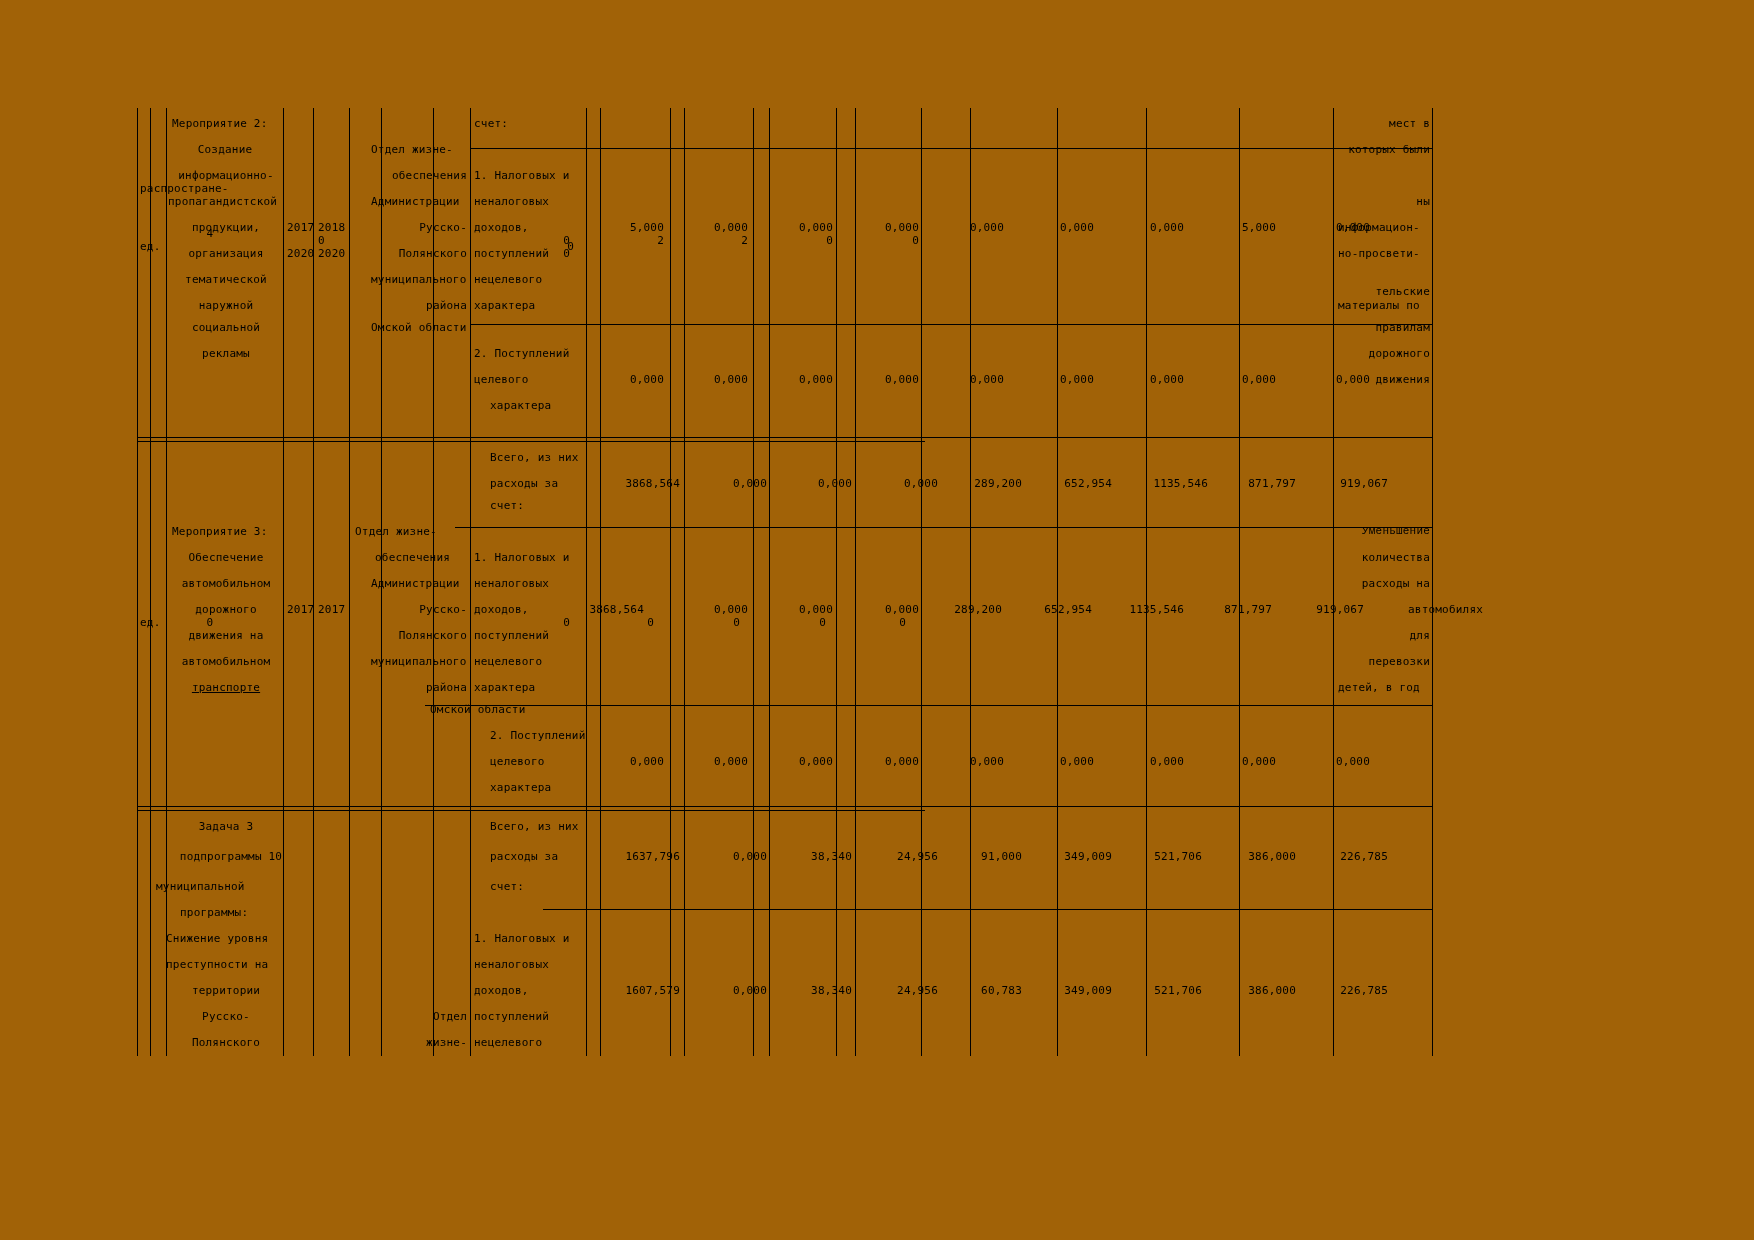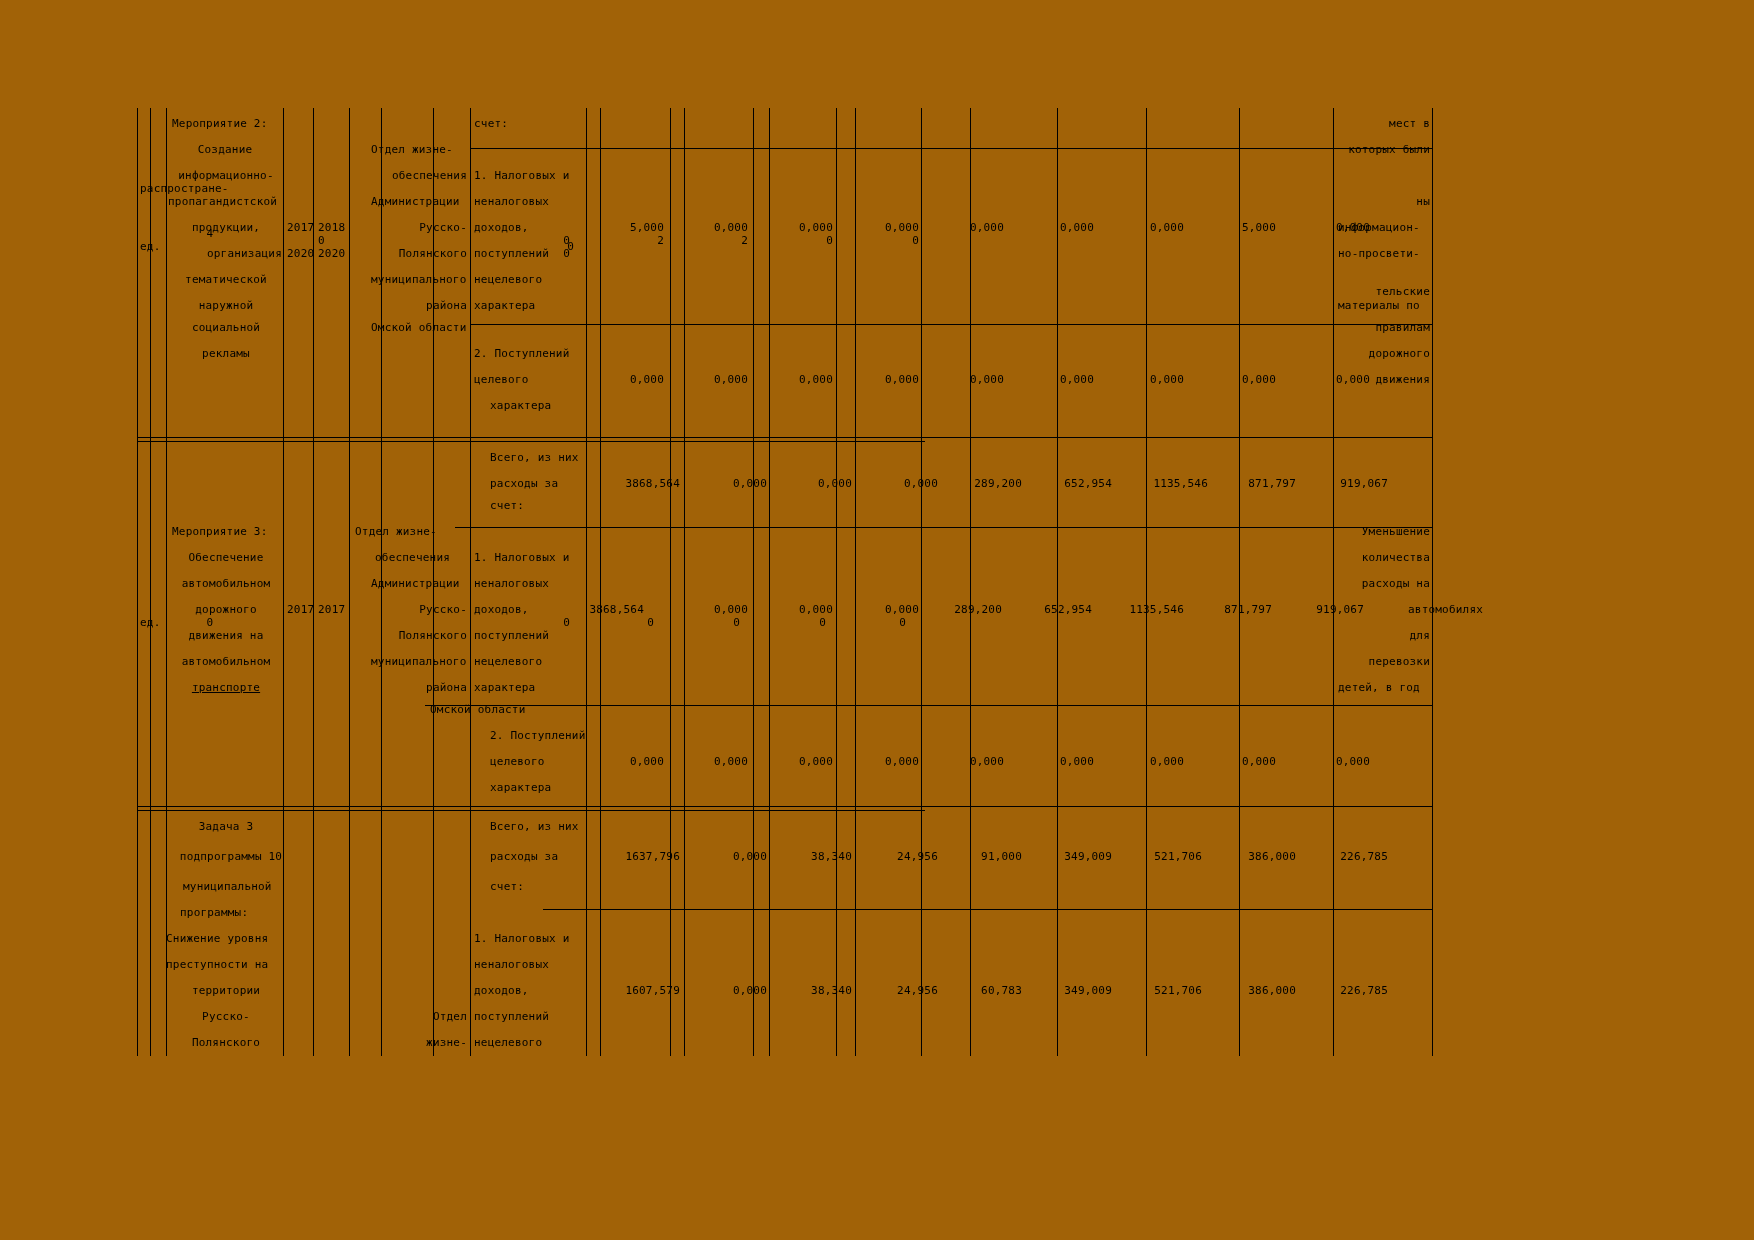--- a/index.html
+++ b/index.html
@@ -148,21 +148,21 @@
   <div class="hline" style="left:455px; top:527px; width:977px;"></div>
   <div class="hline" style="left:425px; top:705px; width:1007px;"></div>
   <div class="hline" style="left:543px; top:909px; width:889px;"></div>
 
   <div class="cellspan txt-left" style="left:172px; top:117px; width:115px;">Мероприятие 2:</div>
   <div class="cellspan txt-center" style="left:170px; top:143px; width:110px;">Создание</div>
   <div class="cellspan txt-center" style="left:170px; top:169px; width:112px;">информационно-</div>
   <div class="cellspan txt-left" style="left:140px; top:182px; width:118px;">распростране-</div>
   <div class="cellspan txt-left" style="left:168px; top:195px; width:118px;">пропагандистской</div>
   <div class="cellspan txt-center" style="left:170px; top:221px; width:112px;">продукции,</div>
-  <div class="cellspan txt-center" style="left:170px; top:247px; width:112px;text-align:right;">организация</div>
+  <div class="cellspan txt-center" style="left:170px; top:247px; width:112px;">организация</div>
   <div class="cellspan txt-center" style="left:170px; top:273px; width:112px;">тематической</div>
   <div class="cellspan txt-center" style="left:170px; top:299px; width:112px;">наружной</div>
   <div class="cellspan txt-center" style="left:170px; top:321px; width:112px;">социальной</div>
   <div class="cellspan txt-center" style="left:170px; top:347px; width:112px;">рекламы</div>
 
   <div class="cellspan txt-left" style="left:140px; top:240px; width:28px;">ед.</div>
   <div class="cellspan txt-center" style="left:190px; top:227px; width:40px;">4</div>
 
   <div class="cellspan txt-left" style="left:287px; top:221px; width:34px;">2017</div>
   <div class="cellspan txt-left" style="left:287px; top:247px; width:34px;">2020</div>
@@ -297,31 +297,31 @@
   <div class="cellspan txt-right" style="left:600px; top:755px; width:64px;">0,000</div>
   <div class="cellspan txt-right" style="left:684px; top:755px; width:64px;">0,000</div>
   <div class="cellspan txt-right" style="left:769px; top:755px; width:64px;">0,000</div>
   <div class="cellspan txt-right" style="left:855px; top:755px; width:64px;">0,000</div>
   <div class="cellspan txt-right" style="left:940px; top:755px; width:64px;">0,000</div>
   <div class="cellspan txt-right" style="left:1030px; top:755px; width:64px;">0,000</div>
   <div class="cellspan txt-right" style="left:1120px; top:755px; width:64px;">0,000</div>
   <div class="cellspan txt-right" style="left:1212px; top:755px; width:64px;">0,000</div>
   <div class="cellspan txt-right" style="left:1306px; top:755px; width:64px;">0,000</div>
 
-  <div class="cellspan txt-right" style="left:1338px; top:525px; width:92px;">Уменьшение</div>
+  <div class="cellspan txt-right" style="left:1338px; top:525px; width:92px;font-family:Liberation Mono, monospace;">Уменьшение</div>
   <div class="cellspan txt-right" style="left:1338px; top:551px; width:92px;">количества</div>
   <div class="cellspan txt-right" style="left:1338px; top:577px; width:92px;">расходы на</div>
   <div class="cellspan txt-left" style="left:1408px; top:603px; width:96px;">автомобилях</div>
   <div class="cellspan txt-right" style="left:1338px; top:629px; width:92px;">для</div>
   <div class="cellspan txt-right" style="left:1338px; top:655px; width:92px;">перевозки</div>
   <div class="cellspan txt-left" style="left:1338px; top:681px; width:100px;">детей, в год</div>
 
   <div class="cellspan txt-center" style="left:170px; top:820px; width:112px;">Задача 3</div>
   <div class="cellspan txt-left" style="left:172px; top:850px; width:118px;text-align:center;">подпрограммы 10</div>
-  <div class="cellspan txt-left" style="left:183px; top:880px; width:118px;">муниципальной</div>
+  <div class="cellspan txt-left" style="left:156px; top:880px; width:118px;">муниципальной</div>
   <div class="cellspan txt-left" style="left:180px; top:906px; width:110px;">программы:</div>
   <div class="cellspan txt-left" style="left:166px; top:932px; width:120px;">Снижение уровня</div>
   <div class="cellspan txt-left" style="left:166px; top:958px; width:120px;">преступности на</div>
   <div class="cellspan txt-center" style="left:170px; top:984px; width:112px;">территории</div>
   <div class="cellspan txt-center" style="left:170px; top:1010px; width:112px;">Русско-</div>
   <div class="cellspan txt-center" style="left:170px; top:1036px; width:112px;">Полянского</div>
 
   <div class="cellspan txt-right" style="left:371px; top:1010px; width:96px;">Отдел</div>
   <div class="cellspan txt-right" style="left:371px; top:1036px; width:96px;">жизне-</div>
 

